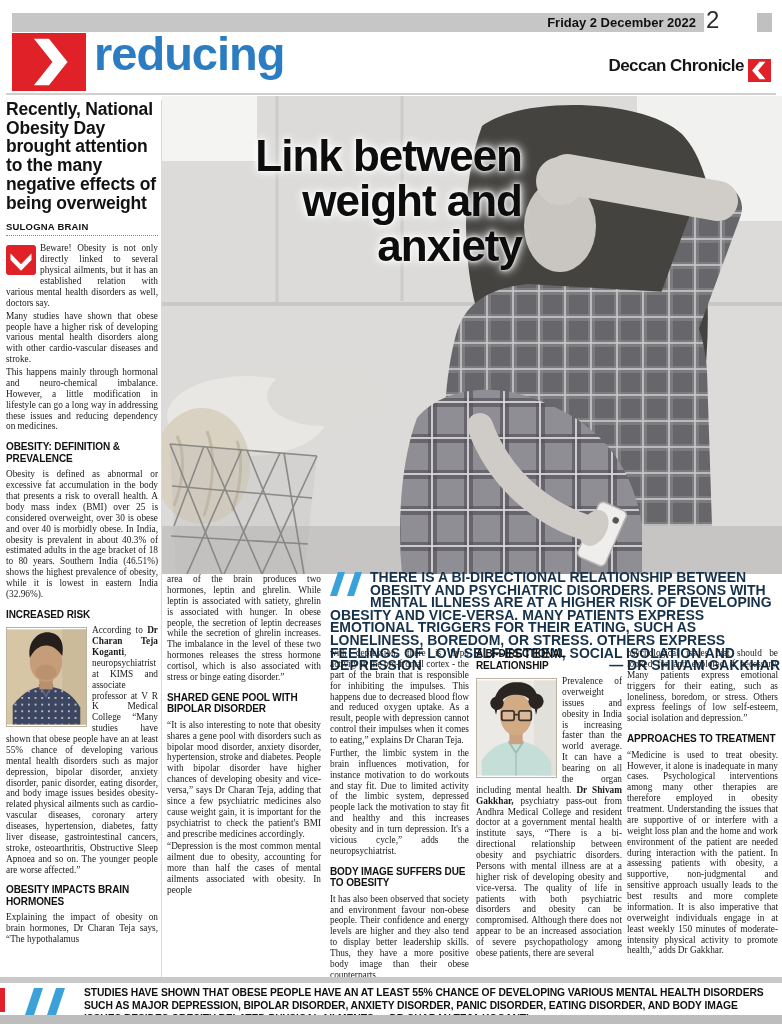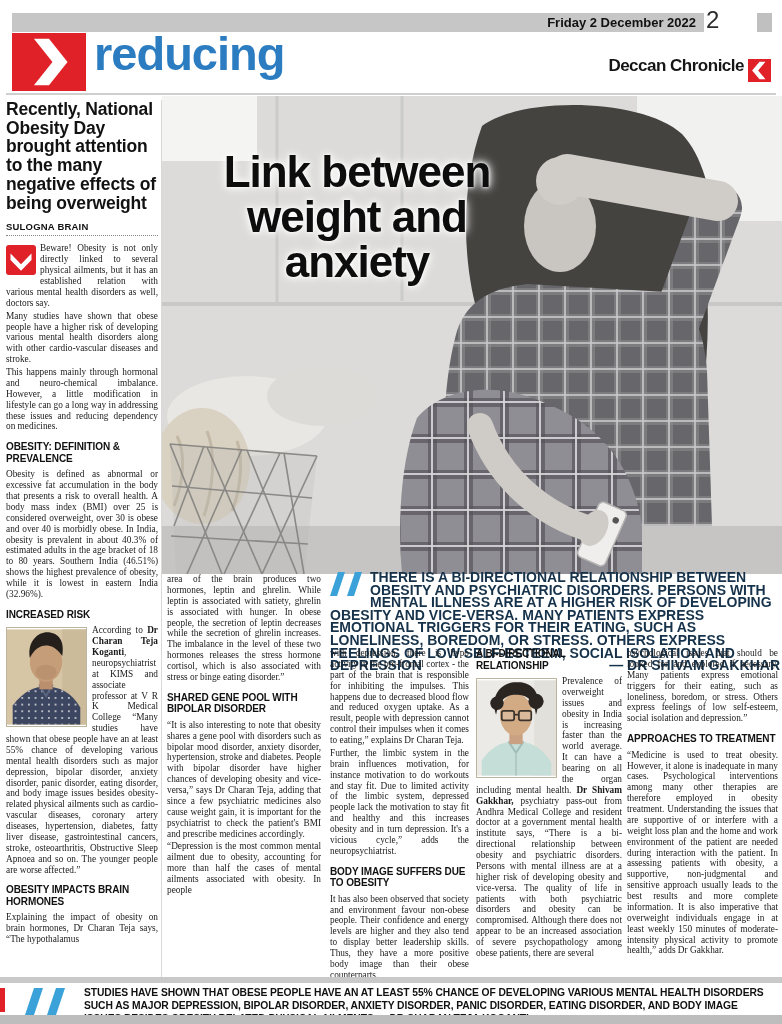--- a/index.html
+++ b/index.html
@@ -36,22 +36,22 @@
          color:#111;text-align:left;margin:9px 0 5px 0;letter-spacing:-0.1px;}
   .dropcap{float:left;width:30px;height:30px;background:var(--red);border-radius:3px;
            margin:2px 4px 1px 0;}
   .docphoto{float:left;width:81px;margin:2px 5px 2px 0;border:1px solid #bdb4a0;box-sizing:border-box;}
   .docphoto svg{display:block;}
 
   
   #photo{left:162px;top:96px;width:620px;height:478px;overflow:hidden;}
   #headline{position:absolute;left:30px;top:38px;width:330px;
             font-family:"Liberation Sans",sans-serif;font-weight:bold;font-size:44px;line-height:1.02;
-            color:#0d0d0d;letter-spacing:-1px;text-align:center;
-            text-shadow:0 0 3px #fff,0 0 7px #fff,0 0 12px rgba(255,255,255,.95);margin-top:16px;}
+            color:#0d0d0d;letter-spacing:-1px;text-align:right;
+            text-shadow:0 0 3px #fff,0 0 7px #fff,0 0 12px rgba(255,255,255,.95);}
 
   
   #pullquote{left:330px;top:571px;width:450px;height:74px;font-family:"Liberation Sans",sans-serif;
              font-weight:bold;color:var(--navy);font-size:14px;line-height:12.6px;text-align:left;}
   #pullquote .qicon{float:left;margin:1px 6px 0 0;}
   #pq-attr{display:block;text-align:right;margin-top:-12.6px;}
 
   
   #col2{left:167px;top:574px;width:154px;height:402px;}
   #col3{left:330px;top:648px;width:139px;height:333px;}

